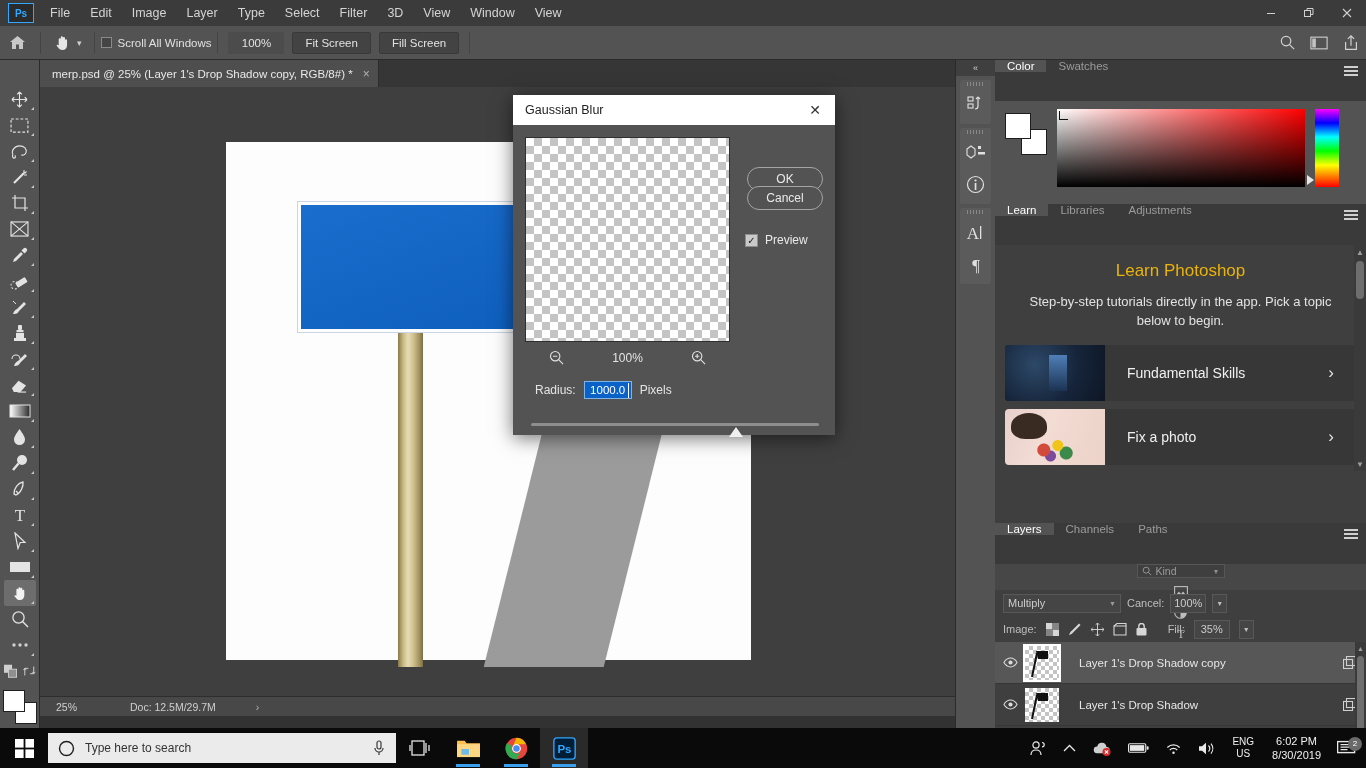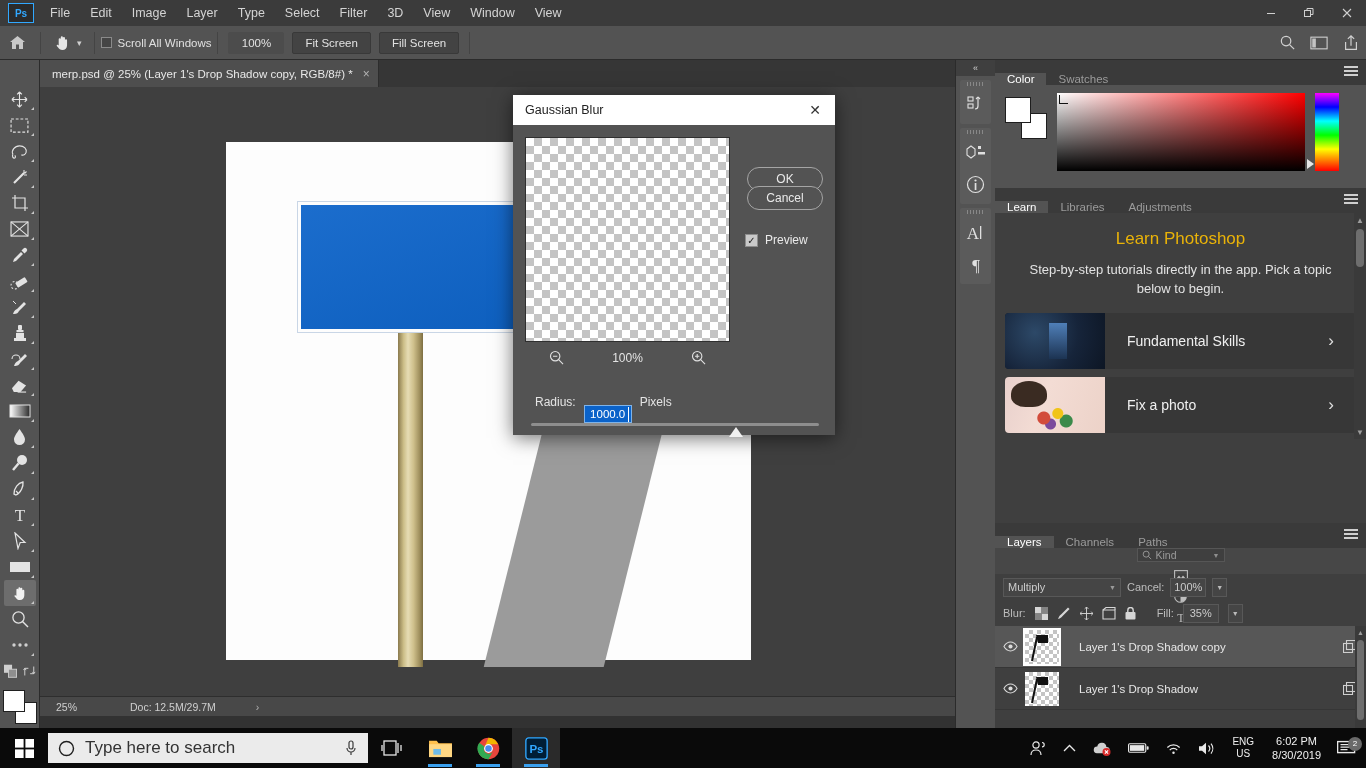--- a/index.html
+++ b/index.html
@@ -133,21 +133,21 @@
       color:#cfcfcf; font-size:9px; background:#3f3f3f; }
   .rail-group { background:#5b5b5b; margin:4px 4px 0 4px; border-radius:2px; padding-bottom:4px; }
   .rail-grip { height:8px; display:flex; align-items:center; justify-content:center; }
   .rail-grip i { display:block; width:18px; height:4px;
       background:repeating-linear-gradient(90deg,#888 0 1px,transparent 1px 3px); }
   .rail-btn { height:32px; display:flex; align-items:center; justify-content:center; color:#e0e0e0; }
 
   
   .panels { position:absolute; left:995px; top:60px; width:371px; height:708px; background:#3f3f3f; }
   .panel-tabs {
-    display:flex; align-items:flex-end; height:25px; background:#3a3a3a;
+    display:flex; align-items:flex-start; height:41px; background:#3a3a3a;
     position:relative;
   }
   .ptab { padding:0 12px; display:flex; align-items:center; font-size:11.5px; color:#9b9b9b; }
   .ptab.active { background:#535353; color:#ffffff; }
   .pmenu { position:absolute; right:8px; top:6px; width:14px; height:12px;
       background:repeating-linear-gradient(180deg,#cfcfcf 0 2px,transparent 2px 4px); }
 
   
   .colorpanel { background:#535353; height:103px; position:relative; padding:8px; display:flex; }
   .cp-swatches { position:relative; width:44px; height:42px; margin:4px 4px 0 2px;}
@@ -250,21 +250,21 @@
     background-size:16px 16px; background-position:0 0, 8px 8px;
   }
   .dlg-zoomrow { position:absolute; left:12px; top:225px; width:205px;
       display:flex; align-items:center; justify-content:space-around;
       font-size:12px; color:#e4e4e4; }
   .dlg-radrow { position:absolute; left:22px; top:256px; display:flex; align-items:center; gap:8px; }
   .dlg-lbl { font-size:12px; color:#e4e4e4; }
   .dlg-field {
     width:48px; height:18px; background:#0a62c9; color:#ffffff;
     border:1px solid #7fb3e8; font-size:11.5px; display:flex; align-items:center;
-    justify-content:center; position:relative;margin-top:24px; }
+    justify-content:center; position:relative; }
   .dlg-field:after { content:""; position:absolute; right:2px; top:1px; width:1px; height:15px; background:#fff; }
   .dlg-slider { position:absolute; left:18px; top:298px; width:288px; }
   .dlg-track { height:3px; background:#8e8e8e; border-radius:2px; }
   .dlg-knob { position:absolute; left:198px; top:4px; width:0;height:0;
      border-left:7px solid transparent; border-right:7px solid transparent; border-bottom:10px solid #f0f0f0; }
   .dlg-ok, .dlg-cancel {
     position:absolute; right:12px; width:76px; height:24px; border-radius:12px;
     border:1px solid #a5a5a5; background:#535353; color:#eaeaea;
     font-size:12px; display:flex; align-items:center; justify-content:center; }
   .dlg-ok { top:42px; }
@@ -275,22 +275,22 @@
   .dlg-cb { width:13px; height:13px; background:#c9c9c9; border:1px solid #8d8d8d;
      display:flex; align-items:center; justify-content:center; color:#222; font-size:10px; }
 
   
   .taskbar {
     position:absolute; left:0; top:728px; width:1366px; height:40px; background:#0a0a0a;
     display:flex; align-items:center;
   }
   .tb-start { width:48px; height:40px; display:flex; align-items:center; justify-content:center; }
   .tb-search {
-    width:320px; height:30px; background:#ebebeb; color:#333;
-    display:flex; align-items:center; padding:0 10px; gap:10px; font-size:17px; }
+    width:348px; height:30px; background:#ebebeb; color:#333;
+    display:flex; align-items:center; padding:0 10px; gap:10px; font-size:12px; }
   .tb-icon { width:48px; height:40px; display:flex; align-items:center; justify-content:center; position:relative; }
   .tb-icon.active { background:#2a2a2a; }
   .tb-icon.active:after, .tb-icon.running:after {
      content:""; position:absolute; bottom:1px; left:12px; width:24px; height:3px; background:#3aa0ee; }
   .tray { position:absolute; right:0; top:0; height:40px; display:flex; align-items:center; gap:0; }
   .tray-i { padding:0 8px; color:#e8e8e8; display:flex; align-items:center; justify-content:center; }
   .tray-lang { font-size:10px; line-height:1.25; text-align:center; padding:0 8px; color:#f0f0f0; }
   .tray-clock { font-size:11px; line-height:1.3; text-align:center; padding:0 10px; color:#f0f0f0; }
   .tray-notif { padding:0 10px 0 6px; position:relative; color:#e8e8e8; }
   .notif-badge {
@@ -729,21 +729,21 @@
         <div class="lp-select">
           <span>Multiply</span>
           <span style="font-size:7px;color:#9a9a9a;">▼</span>
         </div>
         <span style="font-size:11px;color:#bdbdbd;">Cancel:</span>
         <div class="lp-num">100%</div>
         <div class="lp-stepper">▼</div>
       </div>
 
       <div class="lp-lock">
-        <span>Blur:</span>
+        <span>Image:</span>
         <span>
           <svg width="13" height="13" viewBox="0 0 13 13">
               <rect x="0" y="0" width="6.5" height="6.5" fill="#d6d6d6"></rect>
               <rect x="6.5" y="6.5" width="6.5" height="6.5" fill="#d6d6d6"></rect>
               <rect x="6.5" y="0" width="6.5" height="6.5" fill="#848484"></rect>
               <rect x="0" y="6.5" width="6.5" height="6.5" fill="#848484"></rect>
             </svg>
         </span>
         <span>
           <svg width="14" height="14" viewBox="0 0 14 14">

